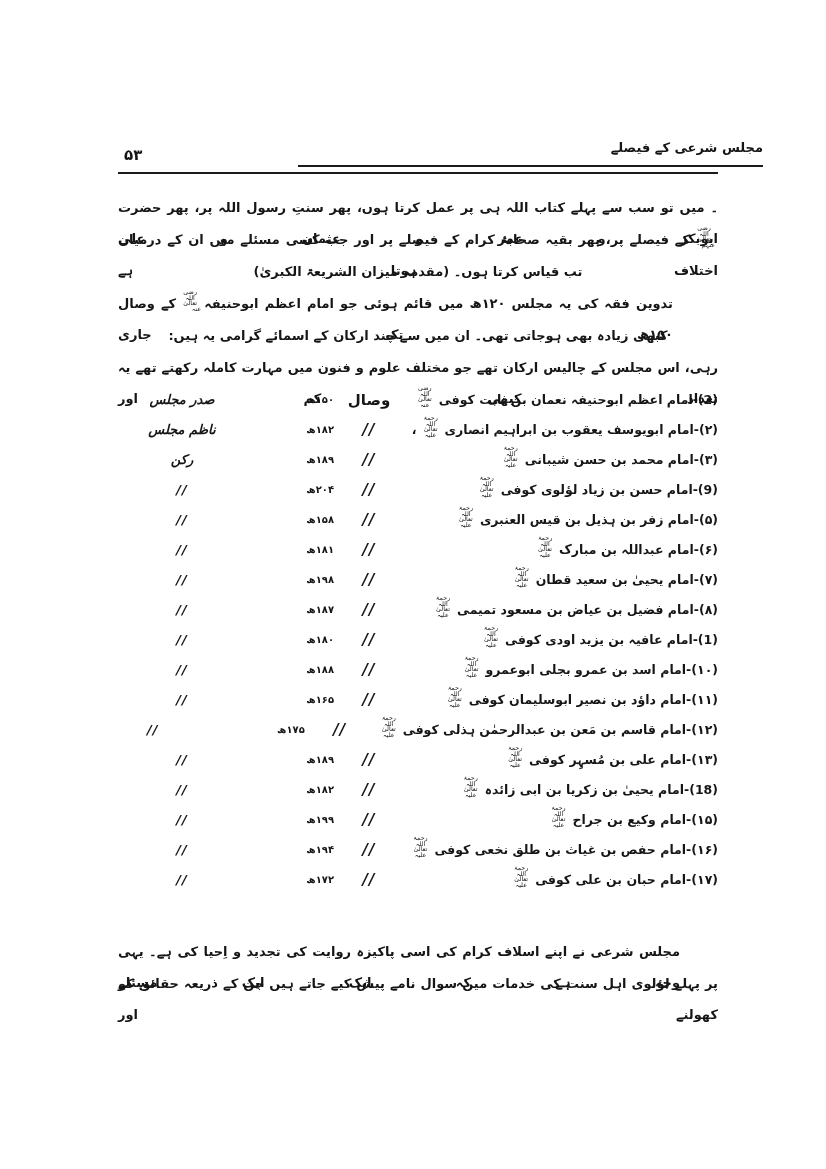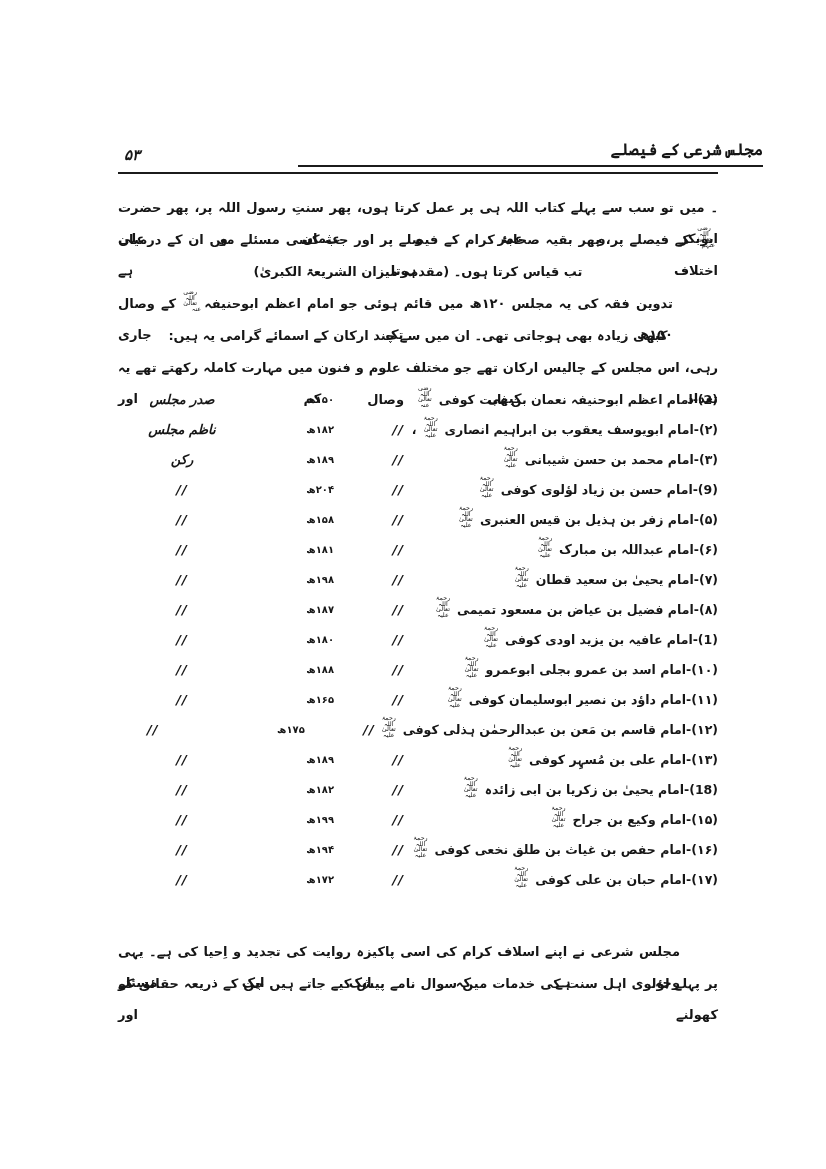--- a/index.html
+++ b/index.html
@@ -16,33 +16,33 @@
   .content{
     position:absolute;
     top:146px;left:118px;width:600px;
     direction:rtl;
     font-weight:700;
   }
   
   .header{position:relative;height:34px;}
   .h-title{
     position:absolute;right:-45px;top:-6px;
-    font-size:16px;white-space:nowrap;font-family:Liberation Serif, serif;
+    font-size:13px;white-space:nowrap;
   }
   .h-line-a{
     position:absolute;top:19px;right:-45px;width:465px;
     border-top:2px solid #1b1b1b;height:0;
   }
   .h-line-b{
     position:absolute;top:26px;left:0;right:0;
     border-top:2px solid #1b1b1b;height:0;
   }
   .h-pagenum{
     position:absolute;left:6px;top:0;
-    font-size:15px;letter-spacing:1px;font-style:italic;
+    font-size:15px;letter-spacing:1px;
   }
   
   .para{margin:0;}
   .pline{
     height:32px;line-height:31px;
     font-size:13px;
     overflow:visible;
   }
   .pline.j{text-align:justify;text-align-last:justify;}
   .pline.center{text-align:right;text-align-last:center;}
@@ -68,21 +68,21 @@
     grid-template-columns:1fr 70px 88px 128px;
     height:30px;line-height:30px;
     align-items:center;
   }
   .cell{overflow:visible;}
   .cell.name{
     font-size:12.5px;
     text-align:right;
     white-space:nowrap;
   }
-  .cell.wesal{font-size:13px;}
+  .cell.wesal{text-align:center;font-size:15px;}
   .cell.year{text-align:right;font-size:10px;}
   .cell.role{text-align:center;font-size:13px;white-space:nowrap;font-style:italic;}
   .ditto{font-style:italic;letter-spacing:1px;font-size:12px;}
 </style>
 </head>
 <body>
 
 <div class="page">
   <div class="content">
 

